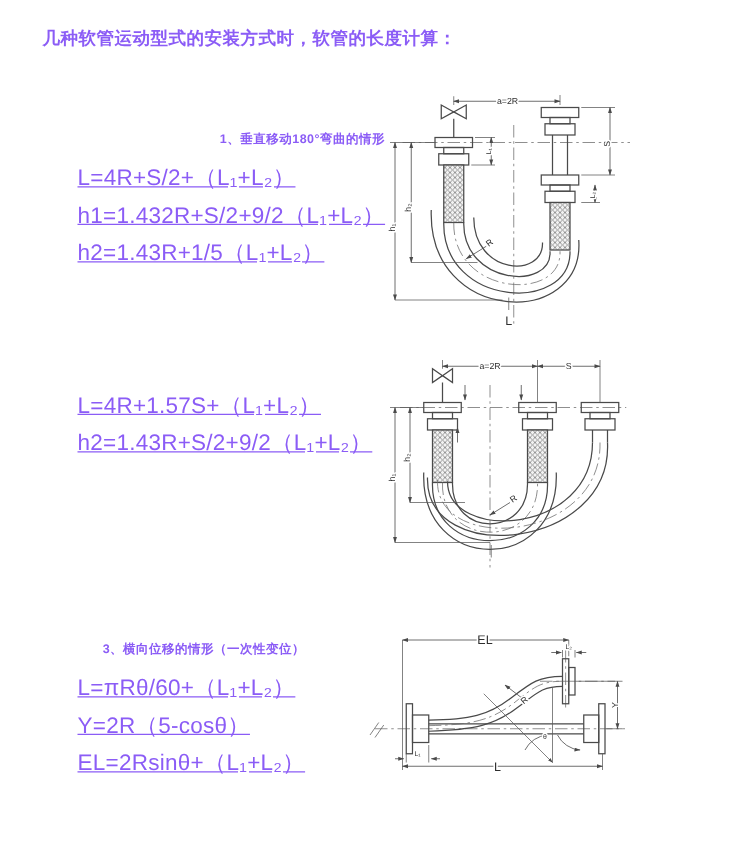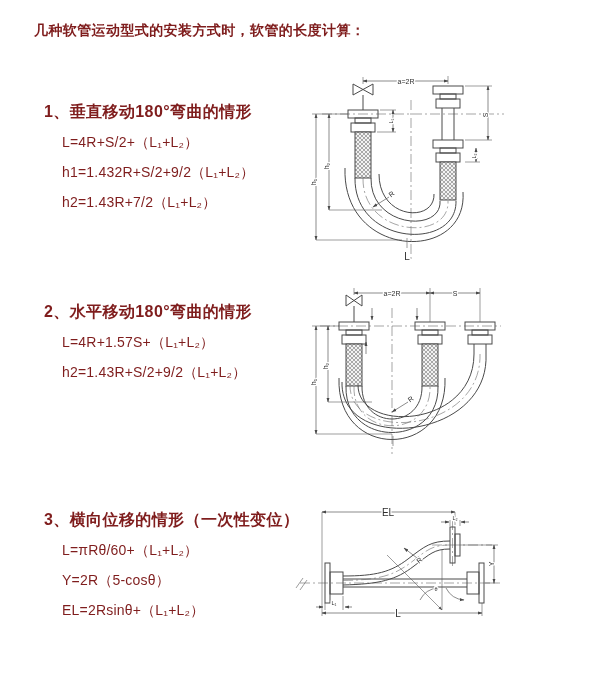--- a/index.html
+++ b/index.html
@@ -1,26 +1,26 @@
 <!DOCTYPE html>
 <html><head>
 <meta charset="utf-8">
 <style>
   html,body { margin:0; padding:0; background:#fff; }
   .page {
     position:relative; width:600px; height:675px; background:#ffffff;
-    font-family:"Liberation Sans", sans-serif; color:#7f1d1d; overflow:hidden;
+    font-family:"Liberation Sans", sans-serif; color:#8b5cf6; overflow:hidden;
   }
   .doc-title {
     position:absolute; left:34px; top:22px;
     font-size:14px; font-weight:700; letter-spacing:0.4px;
   }
   .sec { position:absolute; }
-  .sec-heading { font-size:16px; font-weight:700; letter-spacing:0.4px; line-height:18px; }
-  .formula { font-size:14px; font-weight:400; letter-spacing:0.2px; line-height:17px; margin:13px 0 0 18px; white-space:nowrap; }
+  .sec-heading { font-size:10px; font-weight:700; letter-spacing:0.4px; line-height:18px;text-align:right; }
+  .formula { font-size:18px; font-weight:400; letter-spacing:0.2px; line-height:17px; margin:13px 0 0 18px; white-space:nowrap;text-decoration:underline; }
   #sec1 { left:44px; top:103px; }
   #sec2 { left:44px; top:303px; }
   #sec3 { left:44px; top:511px; }
   .diagram { position:absolute; }
   #d1 { left:296px; top:70px;  width:272px; height:196px; }
   #d2 { left:296px; top:282px; width:294px; height:176px; }
   #d3 { left:292px; top:498px; width:304px; height:176px; }
   
   .ln   { fill:none; stroke:#4a4a4a; stroke-width:1; }
   .thin { fill:none; stroke:#5a5a5a; stroke-width:0.6; }
@@ -49,21 +49,21 @@
       </pattern>
     </defs>
   </svg>
 
   <div class="doc-title">几种软管运动型式的安装方式时，软管的长度计算：</div>
 
   <div class="sec" id="sec1">
     <div class="sec-heading">1、垂直移动180°弯曲的情形</div>
     <div class="formula">L=4R+S/2+（L₁+L₂）</div>
     <div class="formula">h1=1.432R+S/2+9/2（L₁+L₂）</div>
-    <div class="formula">h2=1.43R+7/2（L₁+L₂）</div>
+    <div class="formula">h2=1.43R+1/5（L₁+L₂）</div>
   </div>
 
   <svg id="d1" class="diagram" viewBox="0 0 272 196">
     <g>
       <path class="cl" d="M115,30 V190"></path>
       <path class="cl" d="M26,44 H208"></path>
     </g>
     <g>
       <polygon class="ln" points="57,14 57,25 67,19.5"></polygon>
       <polygon class="ln" points="77,14 77,25 67,19.5"></polygon>
@@ -126,21 +126,20 @@
       <path class="dim" d="M180,78 V92" marker-start="url(#arr)" marker-end="url(#arr)"></path>
       <text class="lbl sm" x="180" y="86" transform="rotate(-90 180 86)" text-anchor="middle">L₂</text>
     </g>
     <g>
       <path class="thin" d="M111,168 V178"></path>
       <text class="lbl big" x="111" y="190" text-anchor="middle">L</text>
     </g>
   </svg>
 
   <div class="sec" id="sec2">
-    <div class="sec-heading">2、水平移动180°弯曲的情形</div>
     <div class="formula">L=4R+1.57S+（L₁+L₂）</div>
     <div class="formula">h2=1.43R+S/2+9/2（L₁+L₂）</div>
   </div>
 
   <svg id="d2" class="diagram" viewBox="0 0 294 176">
     <g>
       <path class="cl" d="M96,26 V172"></path>
       <path class="cl" d="M24,44 H205"></path>
     </g>
     <g>

